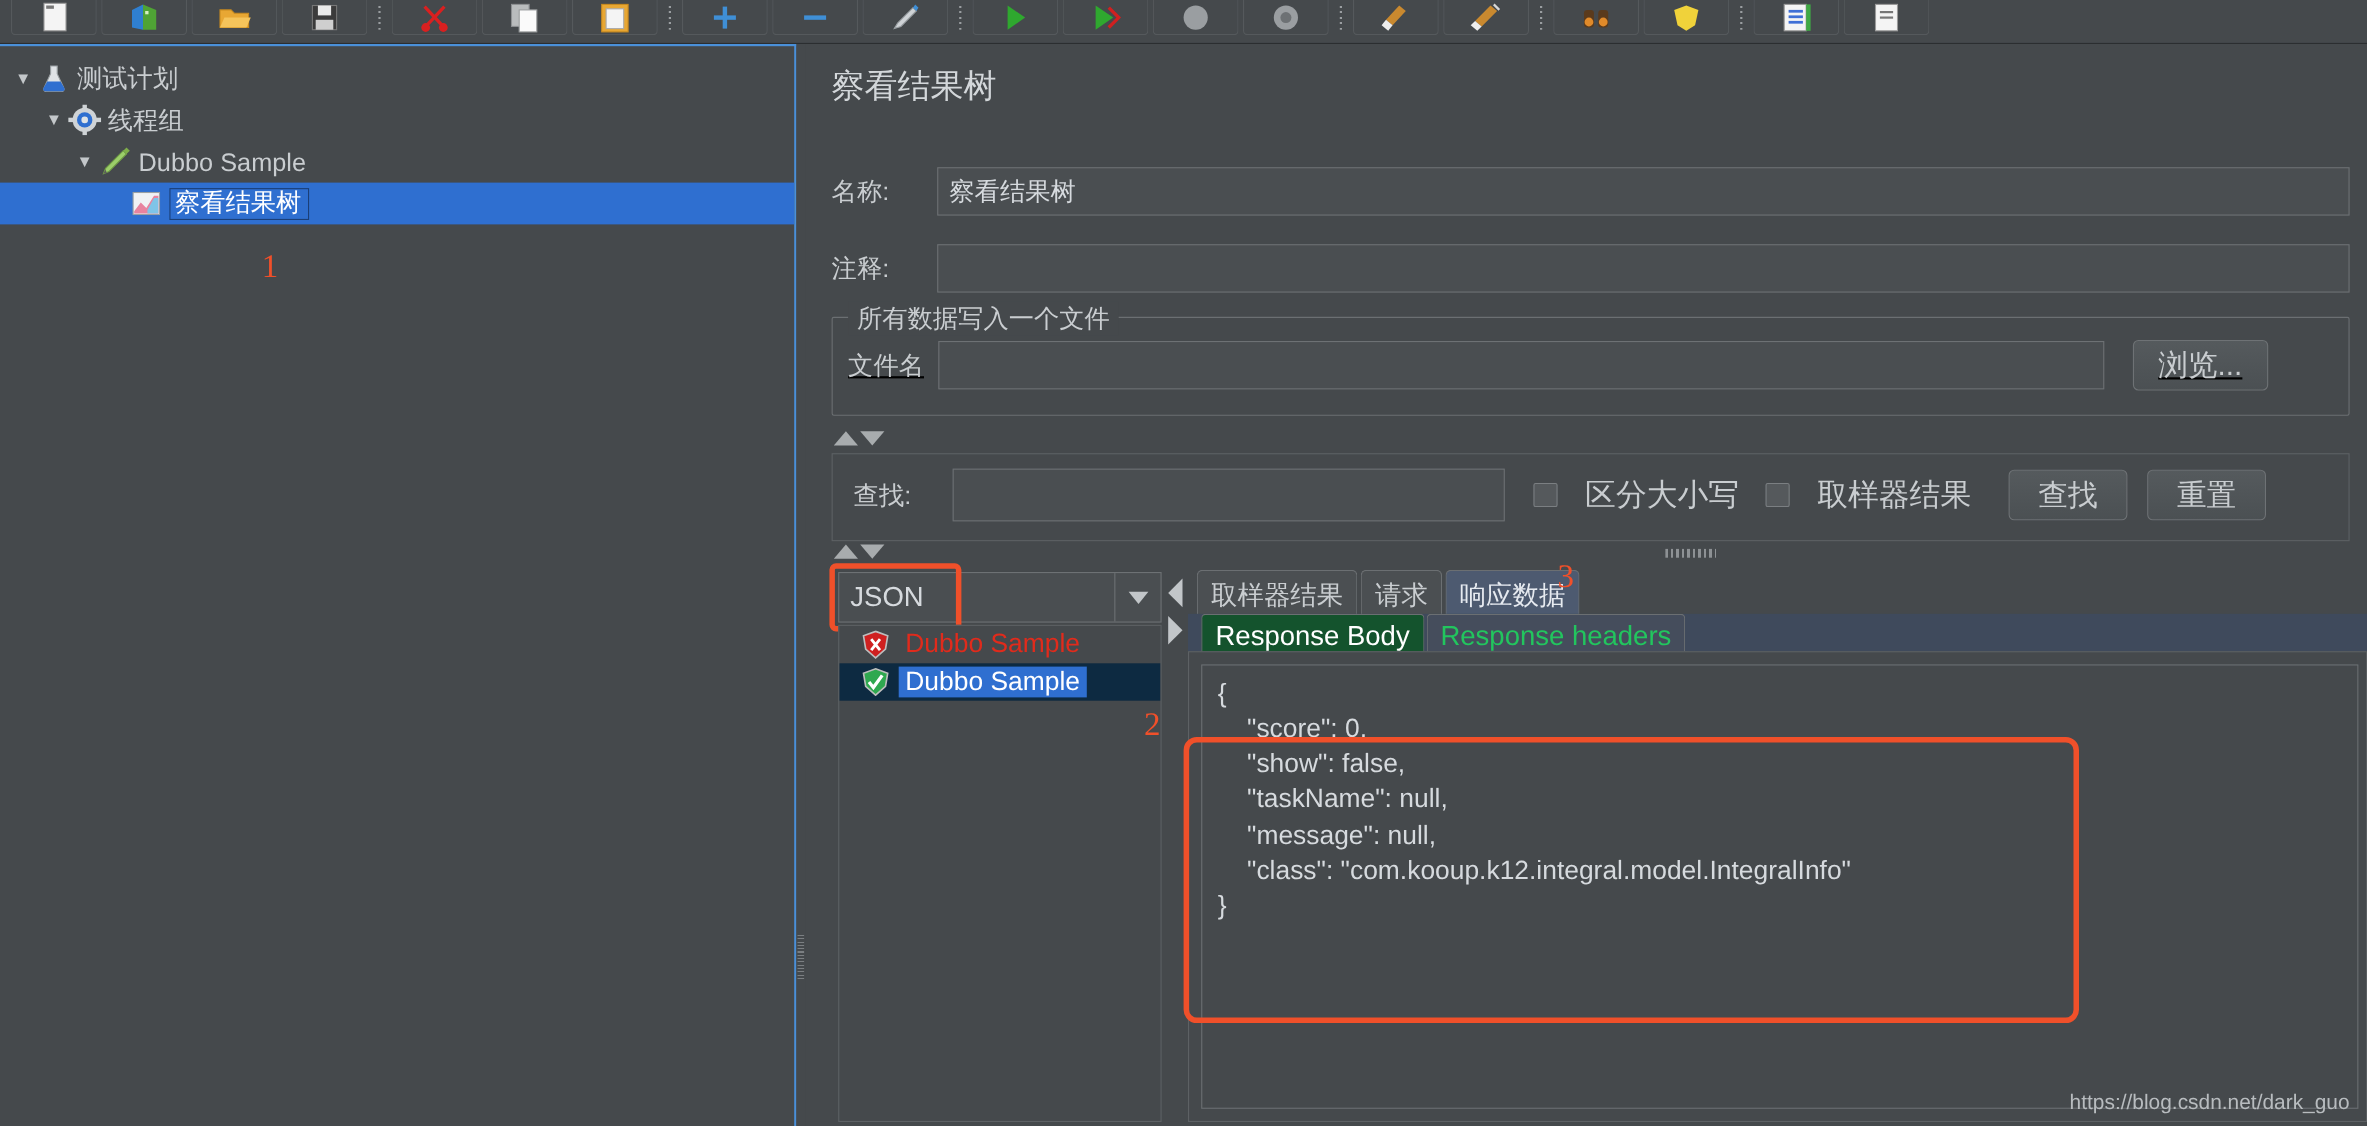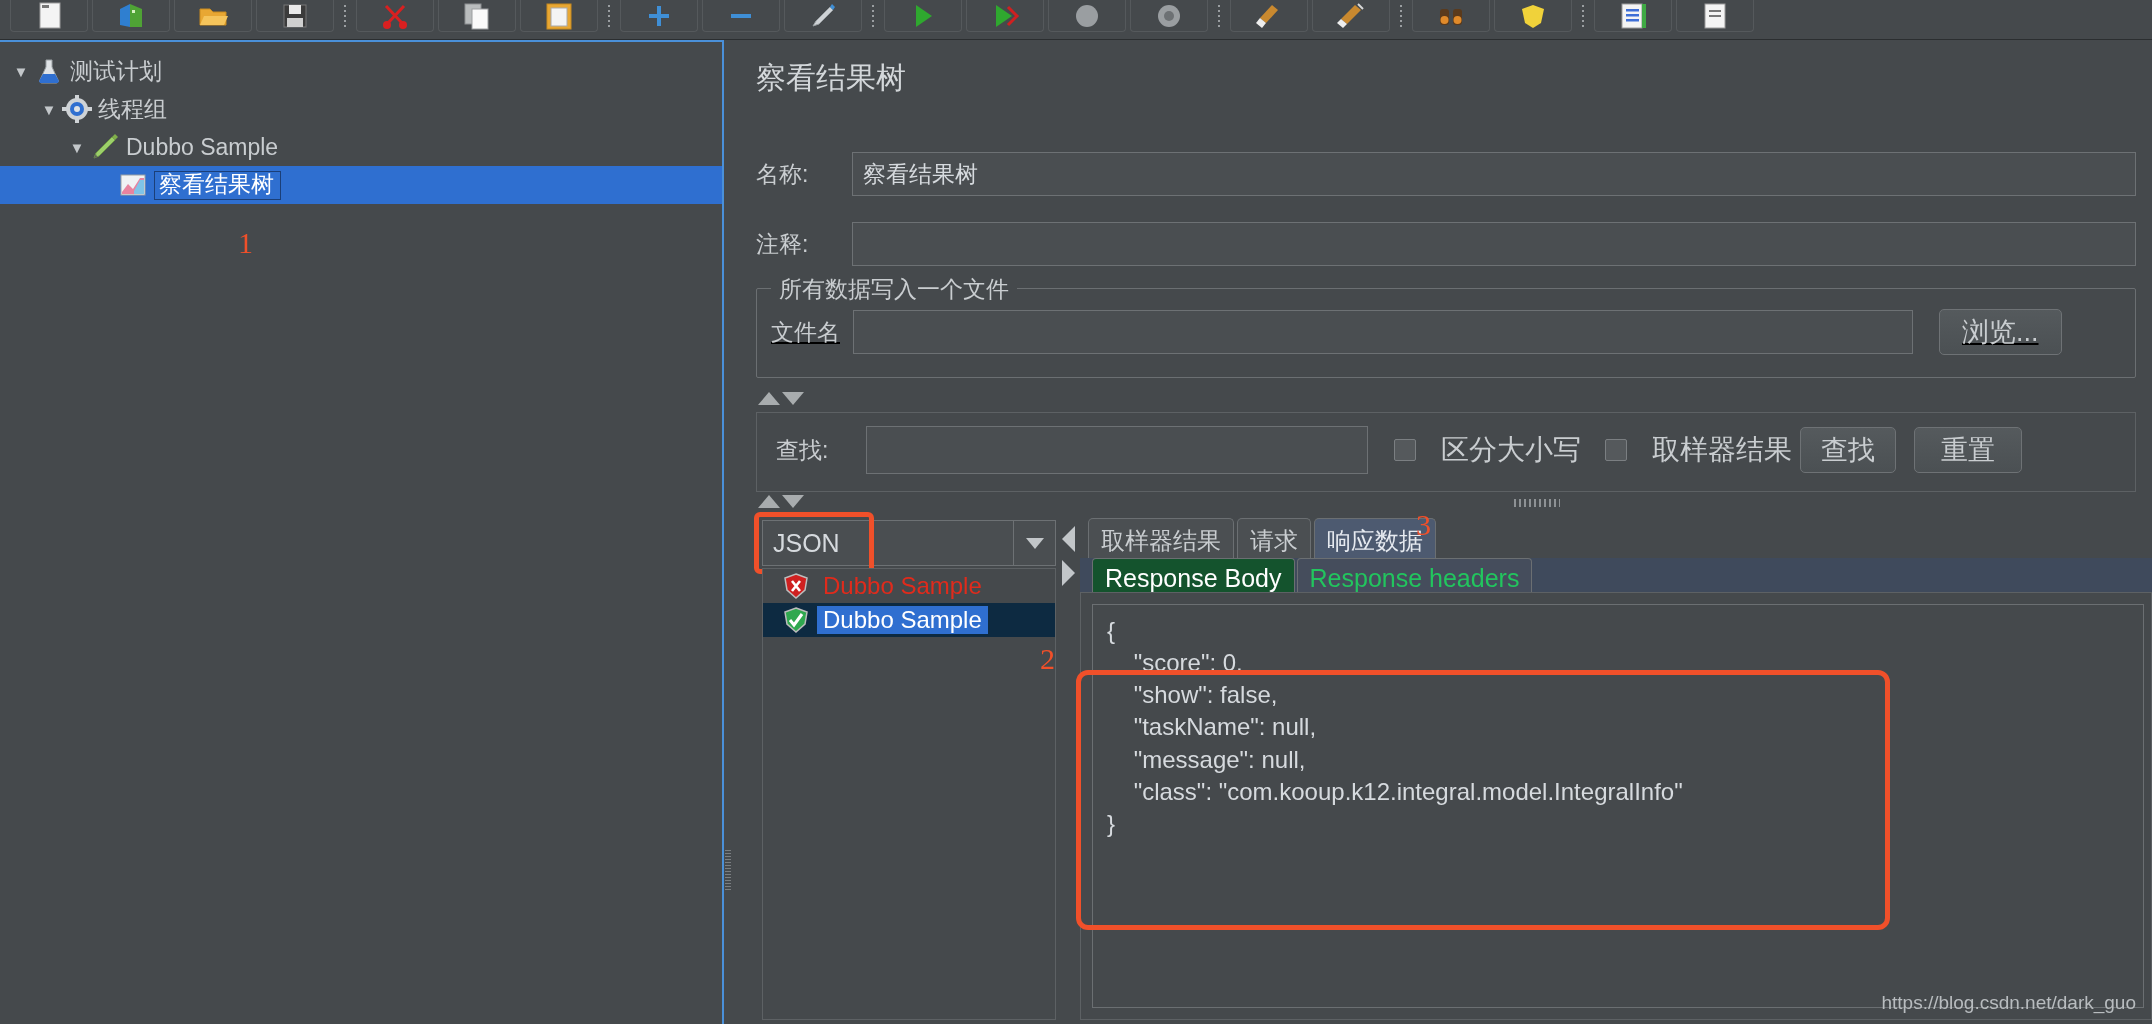--- a/index.html
+++ b/index.html
@@ -552,21 +552,21 @@
       <div class="field-label" style="width:90px;flex:0 0 90px;">查找:</div>
       <div class="txtfield" style="width:502px; height:48px;"></div>
       <div style="display:flex;align-items:center;margin-left:26px;">
         <div class="cbox"></div>
         <div class="cb-label">区分大小写</div>
       </div>
       <div style="display:flex;align-items:center;margin-left:24px;">
         <div class="cbox"></div>
         <div class="cb-label">取样器结果</div>
       </div>
-      <div class="btn" style="margin-left:8px; width:96px;">查找</div>
+      <div class="btn" style="margin-left:34px; width:108px;">查找</div>
       <div class="btn" style="margin-left:18px; width:108px;">重置</div>
     </div>
 
     <div class="dots-grip" style="left:782px; top:459px;"></div>
 
     <div class="ot-arrows" style="left:26px; top:455px;">
       <div class="ot-up"></div>
       <div class="ot-dn"></div>
     </div>
 

